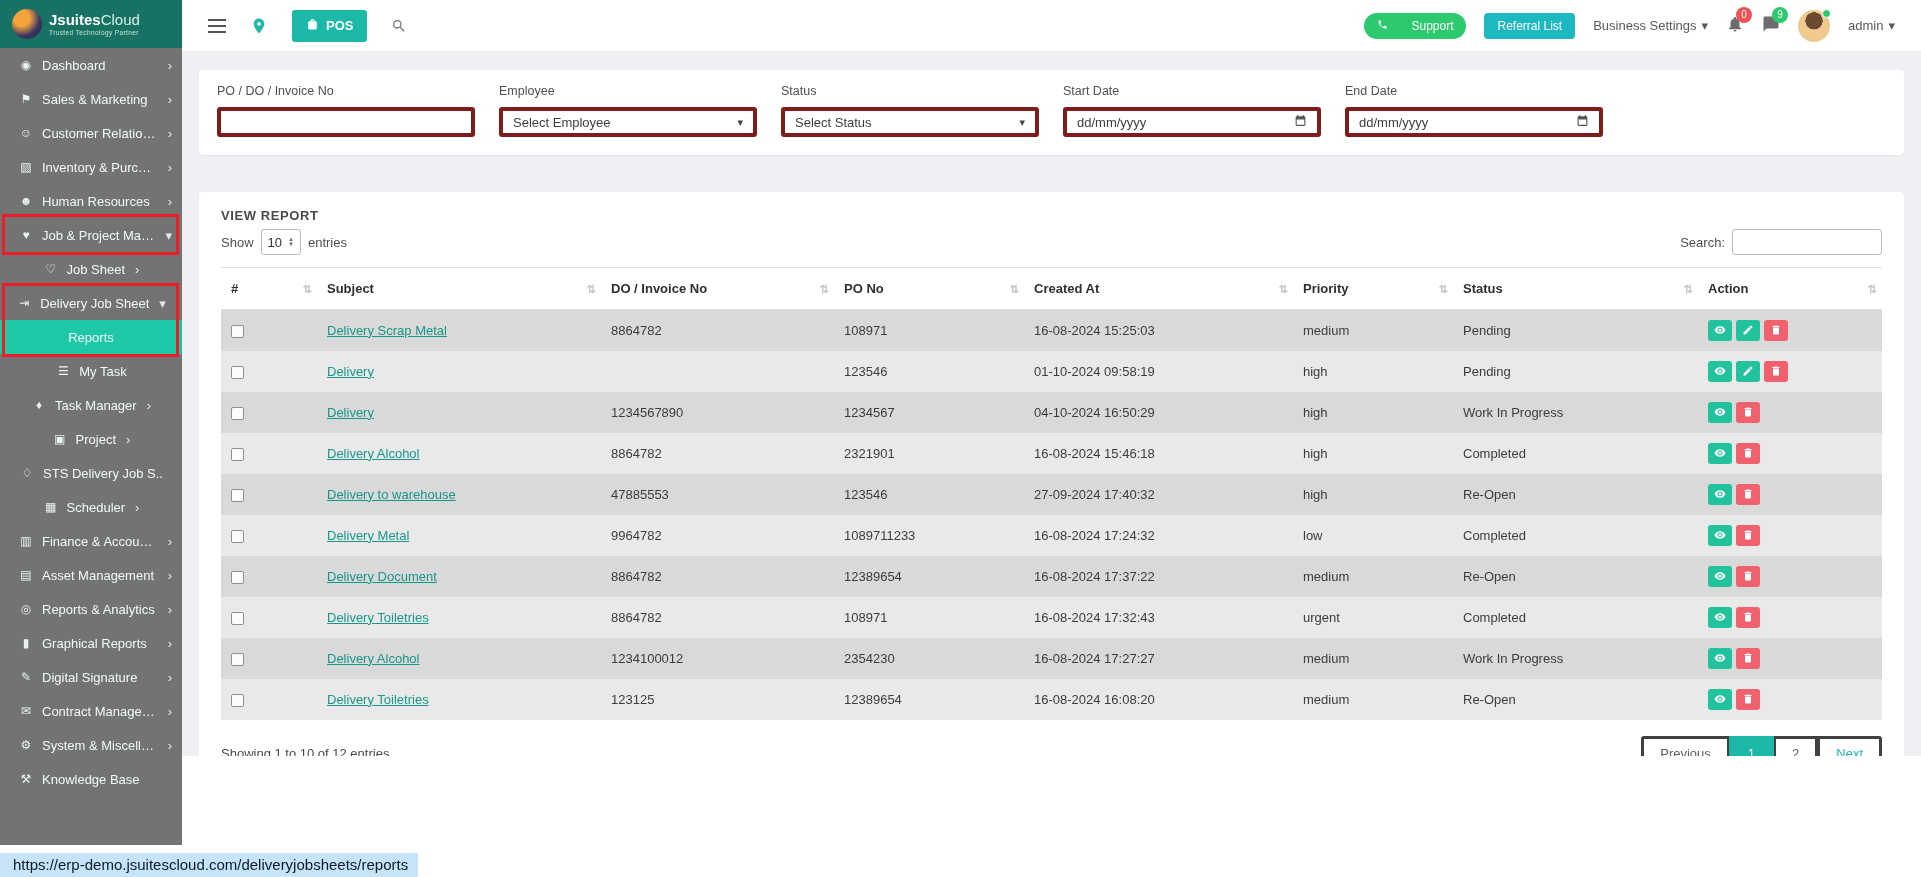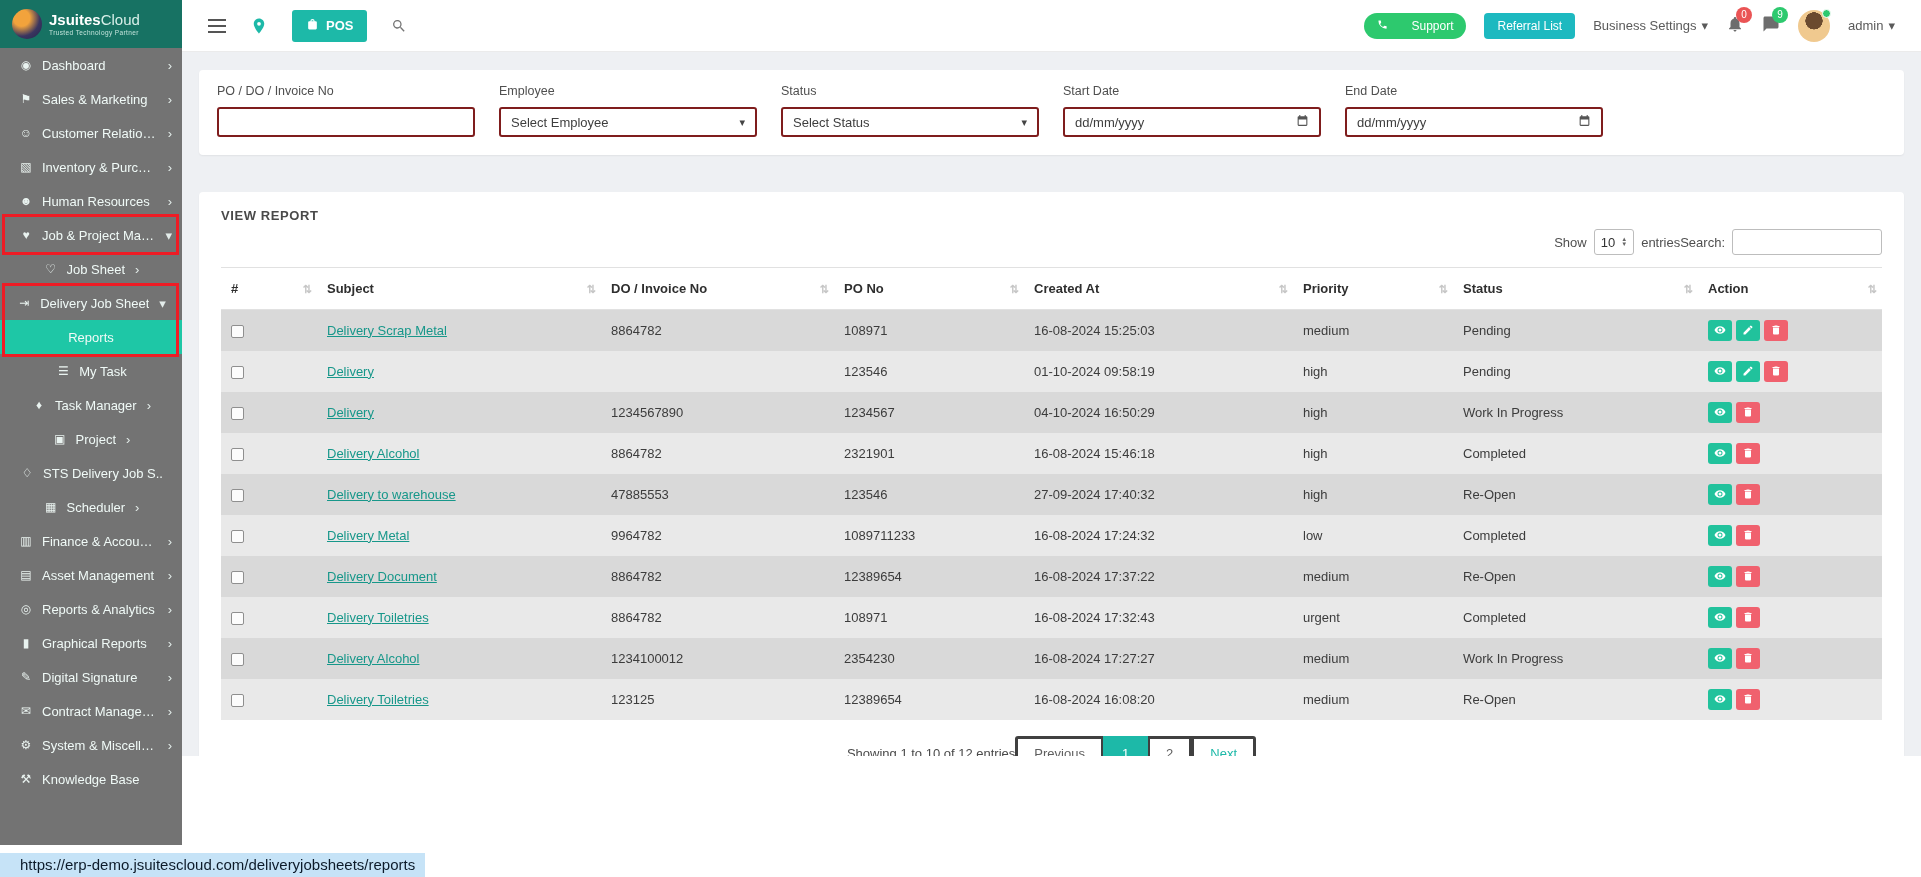--- a/index.html
+++ b/index.html
@@ -40,31 +40,31 @@
 .avatar{width:32px;height:32px;border-radius:50%;background:radial-gradient(circle at 50% 34%,#6b4a2f 0 32%,#f0c98f 33% 100%);position:relative;cursor:pointer;flex:none}
 .avatar .dot{position:absolute;top:-1px;right:-1px;width:9px;height:9px;border-radius:50%;background:#2dc96e;border:1.5px solid #fff}
 
 
 .content{position:absolute;left:182px;top:52px;right:0;height:704px;background:#eef0f3;padding:18px 17px;overflow:hidden}
 .card{background:#fff;border-radius:4px;box-shadow:0 1px 2px rgba(0,0,0,.06)}
 .filter-card{padding:14px 18px 18px}
 .filter-row{display:flex;align-items:flex-end;gap:24px}
 .fgroup{width:258px}
 .fgroup>label{display:block;font-size:12.5px;color:#4f4f4f;margin-bottom:9px}
-.finput{height:30px;border:2px solid #7f1d1d;border-radius:3px;background:#fff;display:flex;align-items:center;padding:0 10px;font-size:13px;color:#3e3e3e;width:100%;font-family:inherit}
+.finput{height:30px;border:4px solid #7f1d1d;border-radius:3px;background:#fff;display:flex;align-items:center;padding:0 10px;font-size:13px;color:#3e3e3e;width:100%;font-family:inherit}
 input.finput{outline:none}
 .fselect,.fdate{cursor:pointer;justify-content:space-between}
 .fselect .chev{font-size:11px;color:#444}
 .search-btn{margin-left:auto;width:262px;height:30px;background:#1db9a8;border:none;border-radius:3px;color:#fff;font-size:13px;cursor:pointer;font-family:inherit}
 
 .report-card{margin-top:37px;padding:16px 22px 20px}
 .rc-title{font-size:13px;font-weight:bold;letter-spacing:.6px;color:#4a4a4a}
 .dl-row{display:flex;justify-content:flex-end;margin-top:12px}
 .dl-btn{background:#1db9a8;color:#fff;border:none;border-radius:3px;font-size:12px;padding:5px 12px;cursor:pointer;font-family:inherit}
-.ctl-row{display:flex;justify-content:flex-end;align-items:center;margin-top:6px}
+.ctl-row{display:flex;justify-content:space-between;align-items:center;margin-top:6px}
 .show-wrap,.search-wrap{display:flex;align-items:center;gap:7px;font-size:13px;color:#4f4f4f}
 .len-select{border:1px solid #bdbdbd;border-radius:3px;height:26px;display:flex;align-items:center;gap:6px;padding:0 6px;font-size:13px;color:#333;cursor:pointer;background:#fff}
 .len-select .spin{display:flex;flex-direction:column;font-size:6px;line-height:5px;color:#666}
 .tbl-search{width:150px;height:26px;border:1px solid #bdbdbd;border-radius:3px;padding:0 8px;font-size:13px;font-family:inherit;outline:none;background:#fff}
 
 table{width:100%;border-collapse:collapse;table-layout:fixed;margin-top:12px}
 thead th{border-top:1px solid #e1e1e1;border-bottom:1px solid #e1e1e1;padding:13px 10px;font-size:13px;color:#2f2f2f;text-align:left;position:relative;background:#fff;white-space:nowrap;overflow:hidden}
 th .sort{position:absolute;right:5px;top:50%;transform:translateY(-50%);font-size:11px;color:#c6c6c6;cursor:pointer}
 th:nth-child(1){width:96px}
 th:nth-child(2){width:284px}
@@ -77,29 +77,29 @@
 tr.odd td{background:#d9d9d9}
 tr.even td{background:#e9e9e9}
 .cbx{display:inline-block;width:13px;height:13px;border:1px solid #8f8f8f;border-radius:2px;background:#fcfcfc;cursor:pointer;vertical-align:middle}
 a.subj{color:#17978a;text-decoration:underline;cursor:pointer}
 .acts{display:flex;gap:4px}
 .abtn{width:24px;height:21px;border-radius:3px;display:flex;align-items:center;justify-content:center;cursor:pointer}
 .abtn.view,.abtn.edit{background:#21c29c}
 .abtn.delete{background:#f0616e}
 .abtn svg{width:12px;height:12px;fill:#fff}
 
-.foot-row{display:flex;justify-content:center;align-items:center;margin-top:16px}
+.foot-row{display:flex;justify-content:space-between;align-items:center;margin-top:16px}
 .summary{font-size:13px;color:#4a4a4a}
 .pagination{display:flex}
 .pbtn{min-width:34px;padding:7px 16px;border:3px solid #404040;background:#fff;font-size:13px;color:#5f5f5f;text-align:center;cursor:pointer;margin-left:-1px;position:relative}
 .pbtn:first-child{border-radius:3px 0 0 3px;margin-left:0}
 .pbtn:last-child{border-radius:0 3px 3px 0;color:#1db9a8}
 .pbtn.active{background:#1db9a8;border-color:#1db9a8;color:#fff;z-index:1}
 
-.url-tip{position:absolute;left:0;bottom:0;background:#c6e3f7;color:#0d1b2a;font-size:15px;padding:3px 10px 4px 20px;z-index:8;white-space:nowrap}
+.url-tip{position:absolute;left:0;bottom:0;background:#c6e3f7;color:#0d1b2a;font-size:15px;padding:3px 10px 4px 13px;z-index:8;white-space:nowrap}
 </style>
 </head>
 <body>
 
 <div class="sidebar">
   <div class="logo">
     <div class="logo-mark"></div>
     <div>
       <div class="logo-name"><span>Jsuites</span><span class="lt">Cloud</span></div>
       <div class="logo-tag">Trusted Technology Partner</div>

